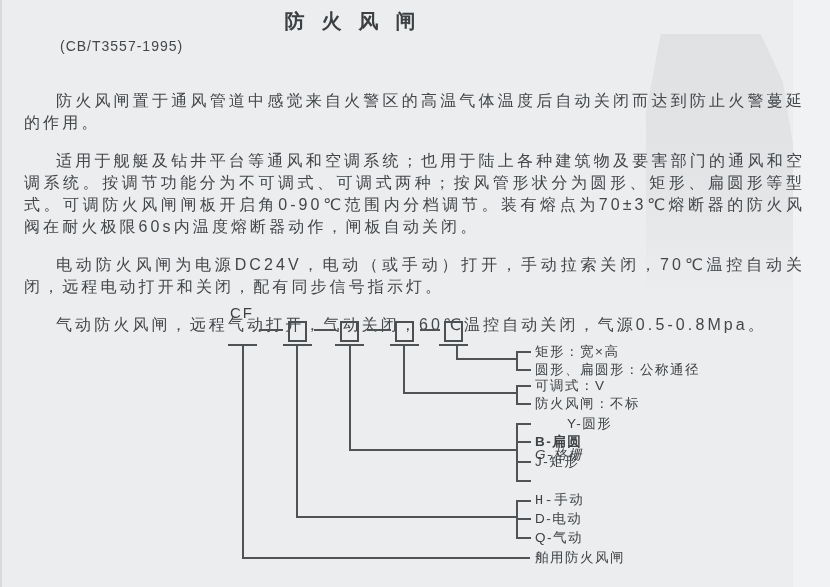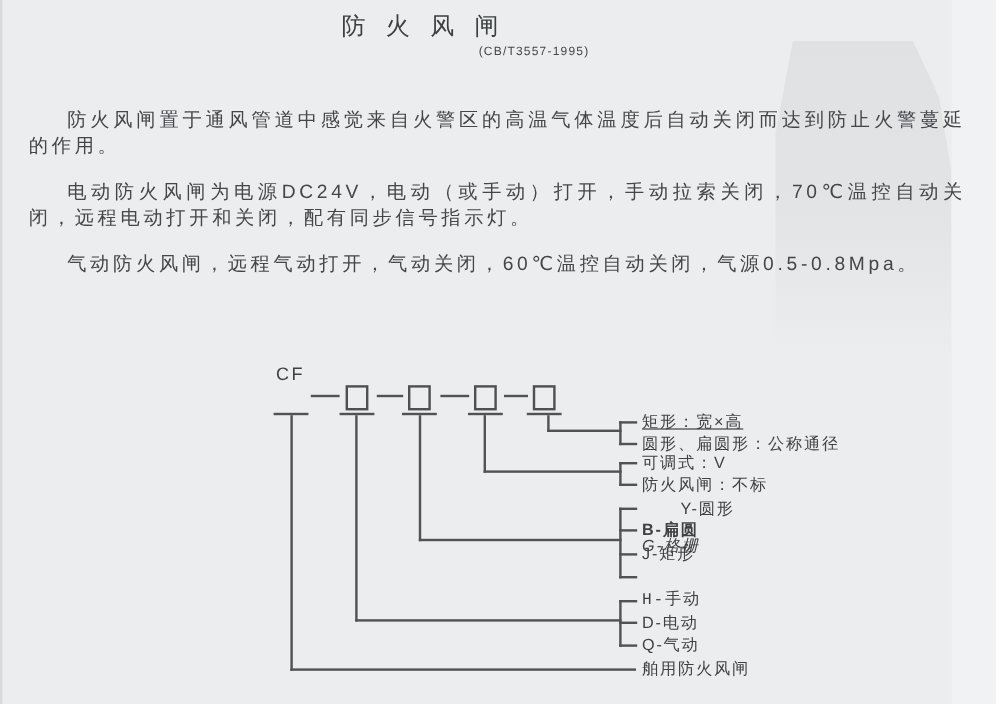--- a/index.html
+++ b/index.html
@@ -13,26 +13,26 @@
   .edge-left{position:absolute;left:0;top:0;width:2px;height:587px;background:#d7d9db;}
   .right-strip{position:absolute;left:793px;top:0;width:37px;height:587px;background:#f1f2f3;}
   .blob-top-right{
     position:absolute;left:646px;top:34px;width:147px;height:262px;
     background:linear-gradient(to bottom,#dfe1e3 0%,#e2e4e6 55%,rgba(226,228,230,0) 100%);
     clip-path:polygon(10% 0%,78% 0%,93% 18%,100% 42%,100% 100%,0% 100%,0% 30%);
   }
   
   .title{
     position:absolute;top:8px;left:0;width:670px;margin:0;text-align:center;
-    font-size:20px;font-weight:normal;letter-spacing:17px;color:#3d4043;
+    font-size:20px;font-weight:bold;letter-spacing:17px;color:#3d4043;
     text-indent:47px; 
   }
   .subtitle{
-    position:absolute;top:38px;left:0;width:830px;text-align:center;
-    font-size:10px;letter-spacing:1px;color:#44474a;text-indent:60px;
+    position:absolute;top:38px;left:0;width:830px;
+    font-size:14px;letter-spacing:1px;color:#44474a;text-indent:60px;
   }
   
   .body-text{
     position:absolute;top:74px;left:8px;width:813px;
     font-size:16px;line-height:22px;letter-spacing:3.1px;
     color:#44474a;text-align:justify;
   }
   .body-text p{margin:16px;text-indent:2em;}
   
   .ln{position:absolute;background:#4f5356;}
@@ -57,20 +57,21 @@
 
   <div class="right-strip"></div>
   <div class="blob-top-right"></div>
   <div class="edge-left"></div>
 
   <h1 class="title">防火风闸</h1>
   <div class="subtitle">(CB/T3557-1995)</div>
 
   <div class="body-text">
     <p>防火风闸置于通风管道中感觉来自火警区的高温气体温度后自动关闭而达到防止火警蔓延的作用。</p>
+    <p>适用于舰艇及钻井平台等通风和空调系统；也用于陆上各种建筑物及要害部门的通风和空调系统。按调节功能分为不可调式、可调式两种；按风管形状分为圆形、矩形、扁圆形等型式。可调防火风闸闸板开启角0-90℃范围内分档调节。装有熔点为70±3℃熔断器的防火风阀在耐火极限60s内温度熔断器动作，闸板自动关闭。</p>
     <p>电动防火风闸为电源DC24V，电动（或手动）打开，手动拉索关闭，70℃温控自动关闭，远程电动打开和关闭，配有同步信号指示灯。</p>
     <p>气动防火风闸，远程气动打开，气动关闭，60℃温控自动关闭，气源0.5-0.8Mpa。</p>
   </div>
 
   <div>
 
     <span class="code-prefix">CF</span>
     <div class="ln h" style="left:259px;top:329px;width:24px;"></div>
     <div class="code-box" style="left:288px;"></div>
     <div class="ln h" style="left:314px;top:329px;width:22px;"></div>
@@ -108,21 +109,21 @@
     <div class="ln h" style="left:516px;top:385px;width:15px;"></div>
     <div class="ln h" style="left:516px;top:403px;width:15px;"></div>
     <div class="ln h" style="left:516px;top:423px;width:15px;"></div>
     <div class="ln h" style="left:516px;top:441px;width:15px;"></div>
     <div class="ln h" style="left:516px;top:461px;width:15px;"></div>
     <div class="ln h" style="left:516px;top:480px;width:15px;"></div>
     <div class="ln h" style="left:516px;top:500px;width:15px;"></div>
     <div class="ln h" style="left:516px;top:518px;width:15px;"></div>
     <div class="ln h" style="left:516px;top:537px;width:15px;"></div>
 
-    <span class="dlabel" style="top:343px;text-decoration:underline;">矩形：宽×高</span>
+    <span class="dlabel" style="top:343px;">矩形：宽×高</span>
     <span class="dlabel" style="top:361px;">圆形、扁圆形：公称通径</span>
     <span class="dlabel" style="top:377px;">可调式：V</span>
     <span class="dlabel" style="top:395px;">防火风闸：不标</span>
     <span class="dlabel" style="top:415px;margin-left:32px;">Y-圆形</span>
     <span class="dlabel" style="top:433px;font-weight:bold;">B-扁圆</span>
     <span class="dlabel" style="top:453px;">J-矩形</span>
     <span class="dlabel" style="top:446px;font-style:italic;">G-格栅</span>
     <span class="dlabel" style="top:492px;font-family:Liberation Mono, monospace;">H-手动</span>
     <span class="dlabel" style="top:510px;">D-电动</span>
     <span class="dlabel" style="top:529px;">Q-气动</span>

